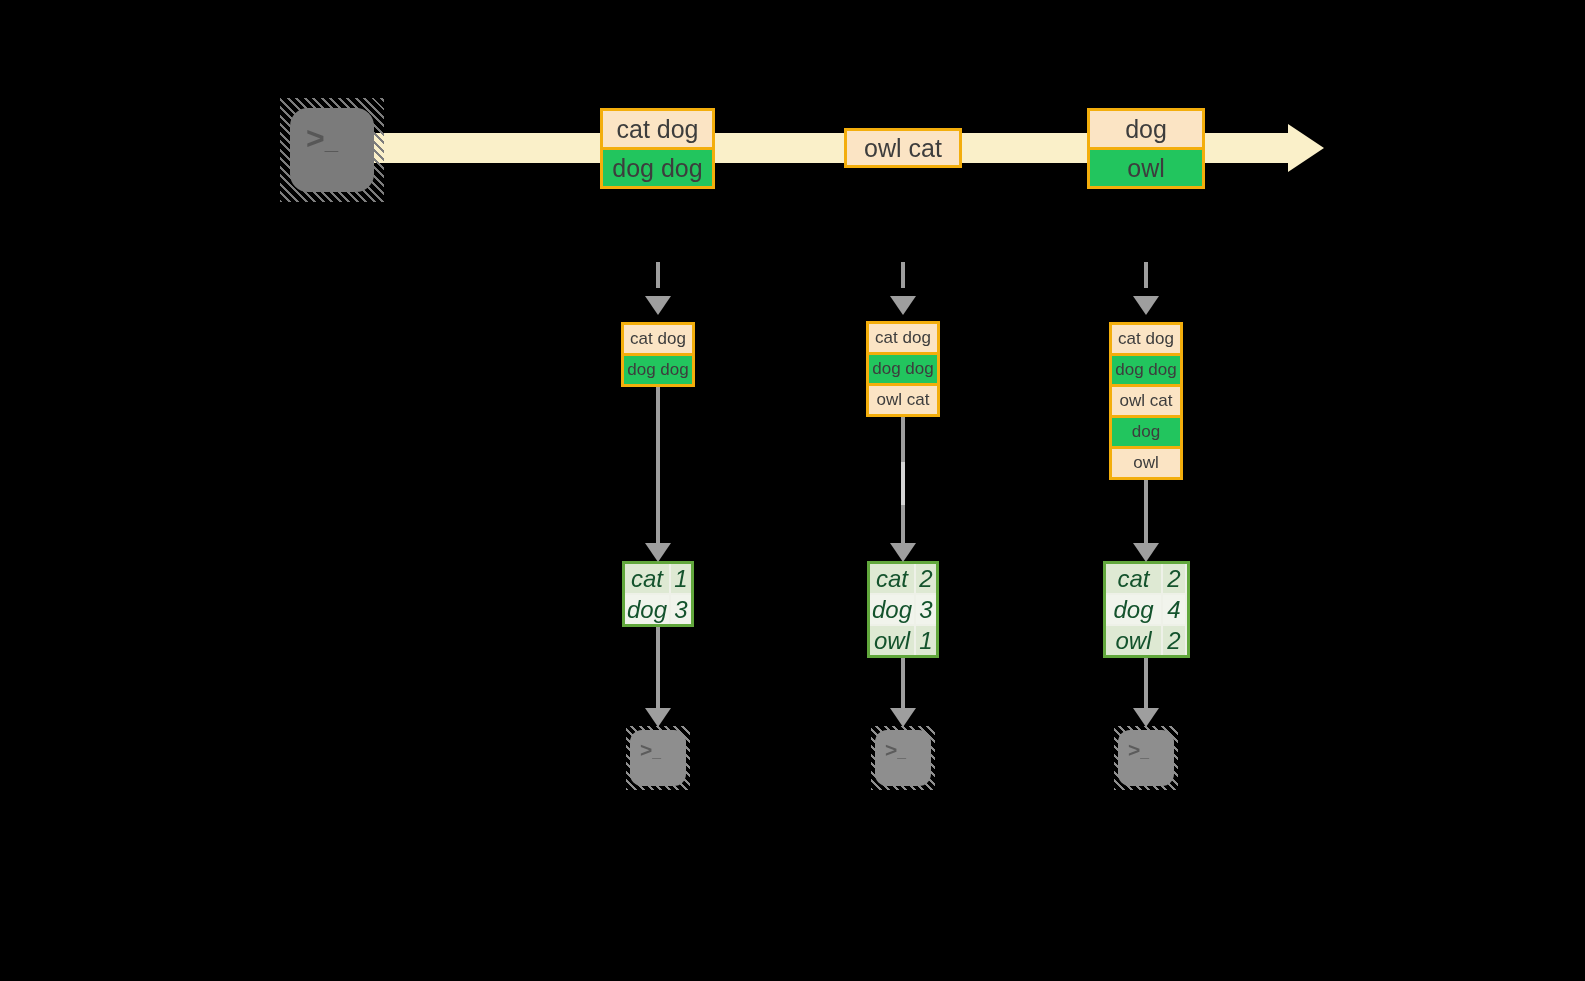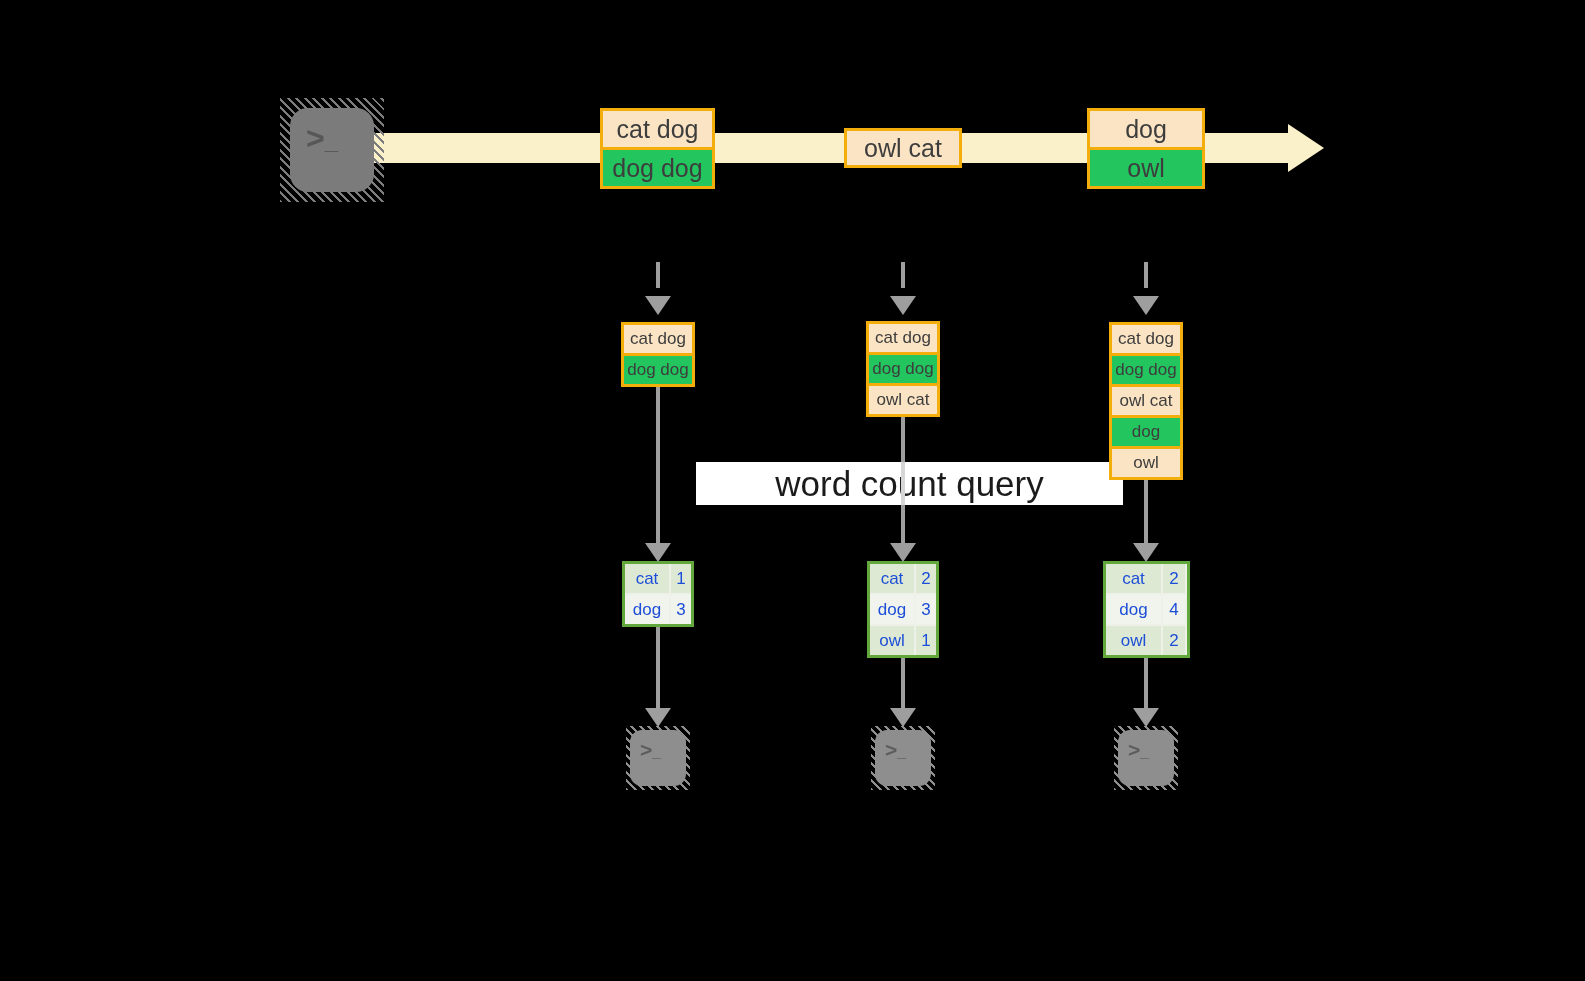--- a/index.html
+++ b/index.html
@@ -41,21 +41,21 @@
   .head-down { width:0; height:0; border-left:13px solid transparent;
                border-right:13px solid transparent; border-top:19px solid #9E9E9E; z-index:4; }
 
   
   .query-box { background:#FFFFFF; z-index:2; display:flex; align-items:center; justify-content:center;
                font-size:35px; font-weight:300; color:#1b1b1b; }
 
   
   .gtable { border:3px solid #61A73C; background:#eef1e8; display:flex; flex-direction:column; gap:2px; z-index:3; }
   .grow { display:flex; gap:2px; height:29px; }
-  .gcell { display:flex; align-items:center; justify-content:center; font-size:17px; color:#1d4ed8; }
+  .gcell { display:flex; align-items:center; justify-content:center; font-size:24px; color:#14532d;font-style:italic; }
   .gword { width:44px; } .gnum { width:20px; }
   .gtable.wide .gword { width:55px; } .gtable.wide .gnum { width:22px; }
   .g-dark  .gcell { background:#DEE9D3; }
   .g-light .gcell { background:#F1F4EC; }
 </style>
 </head>
 <body>
 
 <div class="stage">
 
@@ -97,23 +97,20 @@
     <div class="ocell scell o-dark">owl cat</div>
   </div>
   <div class="abs obox" style="left:1109px; top:322px; width:74px;">
     <div class="ocell scell o-dark">cat dog</div>
     <div class="ocell scell o-light">dog dog</div>
     <div class="ocell scell o-dark">owl cat</div>
     <div class="ocell scell o-light">dog</div>
     <div class="ocell scell o-dark">owl</div>
   </div>
 
-  <div class="abs query-box" style="left:696px; top:462px; width:427px; height:43px;">
-    <span>word count query</span>
-  </div>
 
   <div class="abs vline" style="left:656px; top:387px; height:156px;"></div>
   <div class="abs head-down" style="left:645px; top:543px;"></div>
 
   <div class="abs vline" style="left:901px; top:417px; height:45px;"></div>
   <div class="abs vline pale" style="left:901px; top:462px; height:43px;"></div>
   <div class="abs vline" style="left:901px; top:505px; height:38px;"></div>
   <div class="abs head-down" style="left:890px; top:543px;"></div>
 
   <div class="abs vline" style="left:1144px; top:480px; height:63px;"></div>

